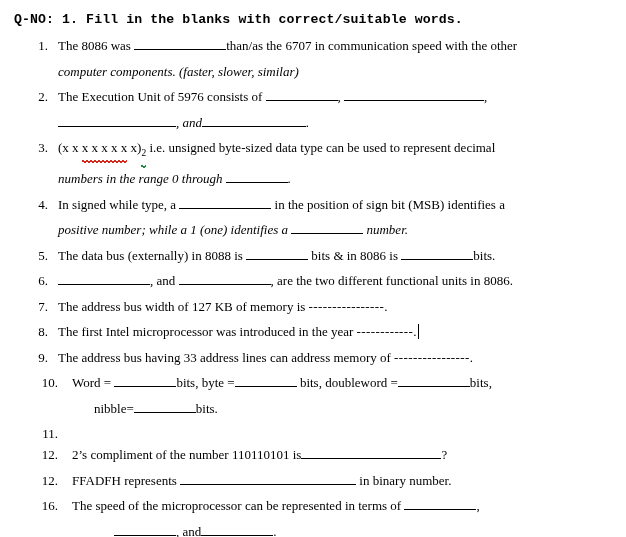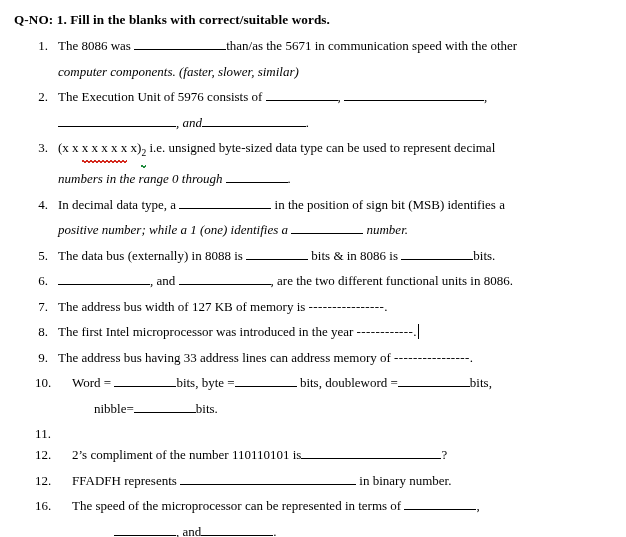--- a/index.html
+++ b/index.html
@@ -26,20 +26,21 @@
 
   
   .doc-heading {
     position: absolute;
     left: 14px;
     top: 12px;
     font-size: 13.2px;
     font-weight: bold;
     letter-spacing: 0.1px;
     white-space: nowrap;
+    font-family: Liberation Mono, monospace;
   }
 
   
   .qlist {
     position: absolute;
     left: 0;
     top: 33px;
     width: 626px;
   }
   .qitem {
@@ -59,21 +60,21 @@
   }
   .qbody {
     margin-left: 58px;
     margin-right: 28px;
     font-size: 13px;
     line-height: 25.5px;
   }
   
   .qitem.wide .qnum {
     width: 58px;
-    text-align: center;
+    text-align: right;
     padding-left: 28px;
     box-sizing: border-box;
   }
   .qitem.wide .qbody {
     margin-left: 72px;
   }
 
   .just {
     text-align: justify;
     text-align-last: left;
@@ -164,21 +165,21 @@
 
   <div class="doc-heading">Q-NO: 1. Fill in the blanks with correct/suitable words.</div>
 
   <div class="qlist">
 
     <div class="qitem">
       <span class="qnum">1.</span>
       <div class="qbody">
         <span class="just" style="display:block">
           <span>The  8086  was</span>
-          <span class="blank b-xl"></span><span>than/as  the  5671  in  communication  speed  with  the  other</span>
+          <span class="blank b-xl"></span><span>than/as  the  6707  in  communication  speed  with  the  other</span>
         </span>
         <span class="line2">computer components. (faster, slower, similar)</span>
       </div>
     </div>
 
     <div class="qitem">
       <span class="qnum">2.</span>
       <div class="qbody">
         <span style="display:block">
           <span>The   Execution   Unit   of   5976   consists   of</span>
@@ -199,21 +200,21 @@
           <span>numbers in the range 0 through</span>
           <span class="blank b-md"></span><span>.</span>
         </span>
       </div>
     </div>
 
     <div class="qitem">
       <span class="qnum">4.</span>
       <div class="qbody">
         <span class="just" style="display:block">
-          <span>In  decimal  data  type,  a</span>
+          <span>In  signed  while  type,  a</span>
           <span class="blank b-xl"></span>
           <span>in  the  position  of  sign  bit  (MSB)  identifies  a</span>
         </span>
         <span class="line2">
           <span>positive number; while a 1 (one) identifies a</span>
           <span class="blank b-lg"></span>
           <span>number.</span>
         </span>
       </div>
     </div>

